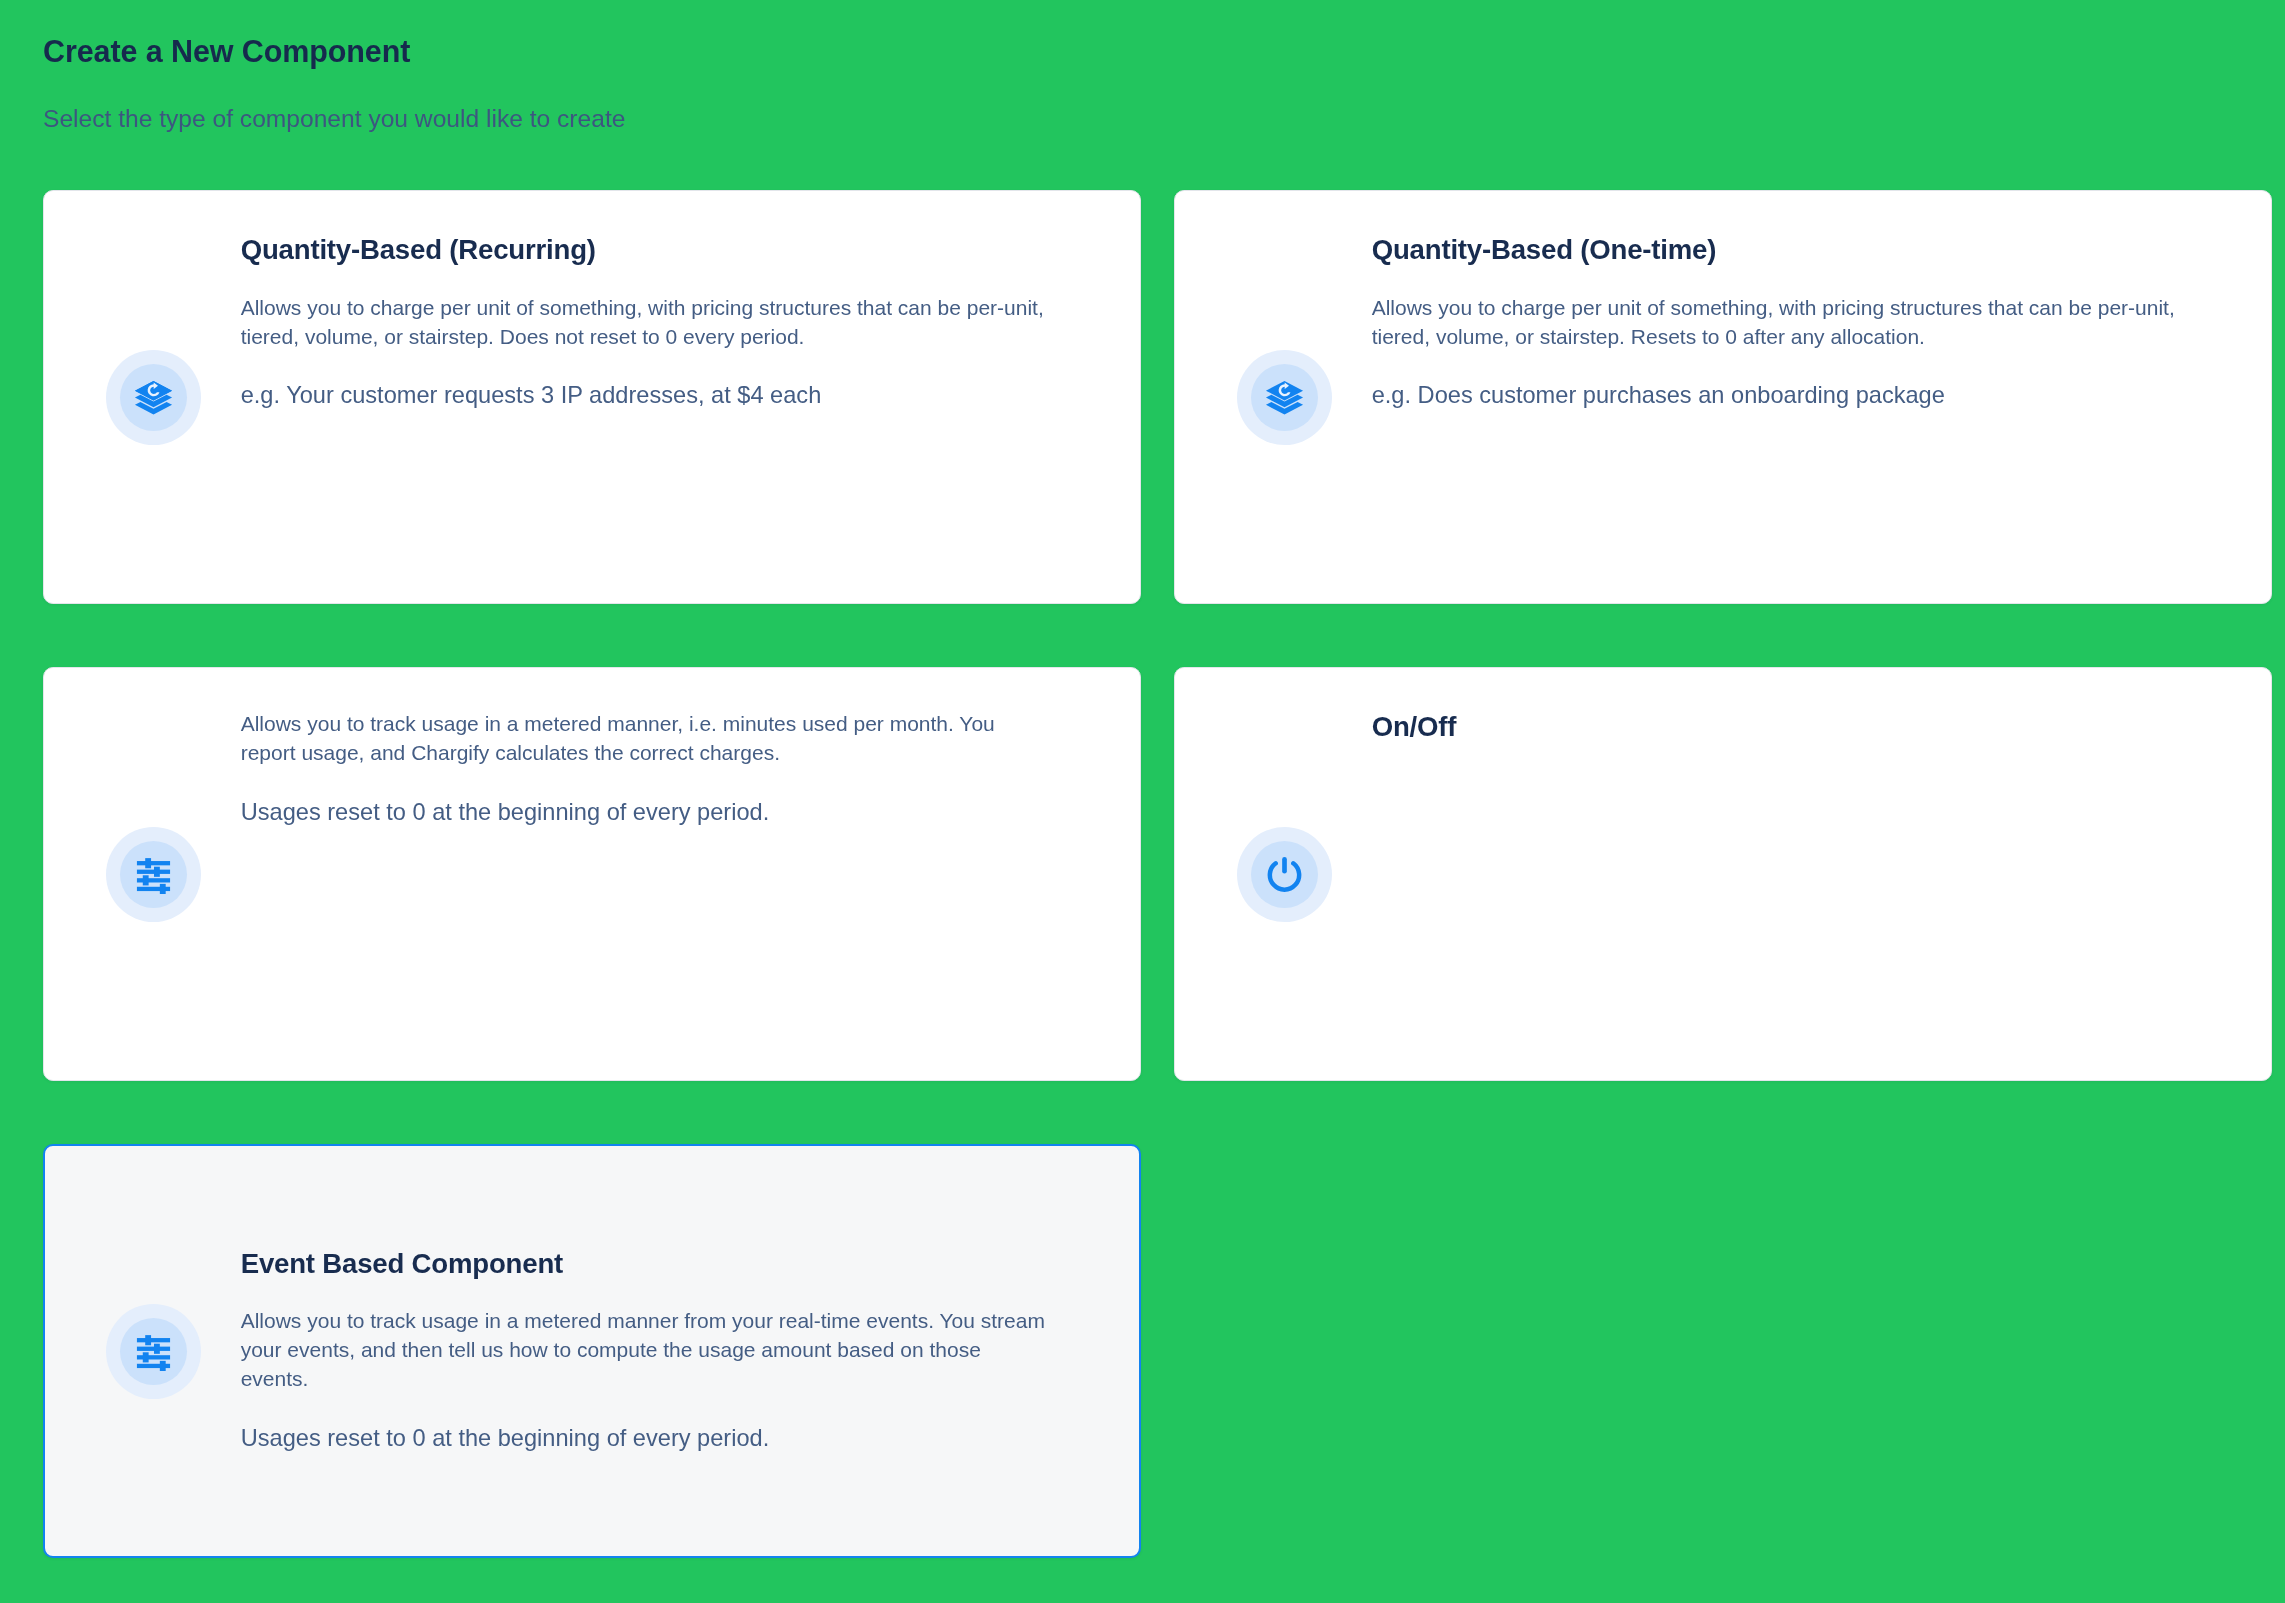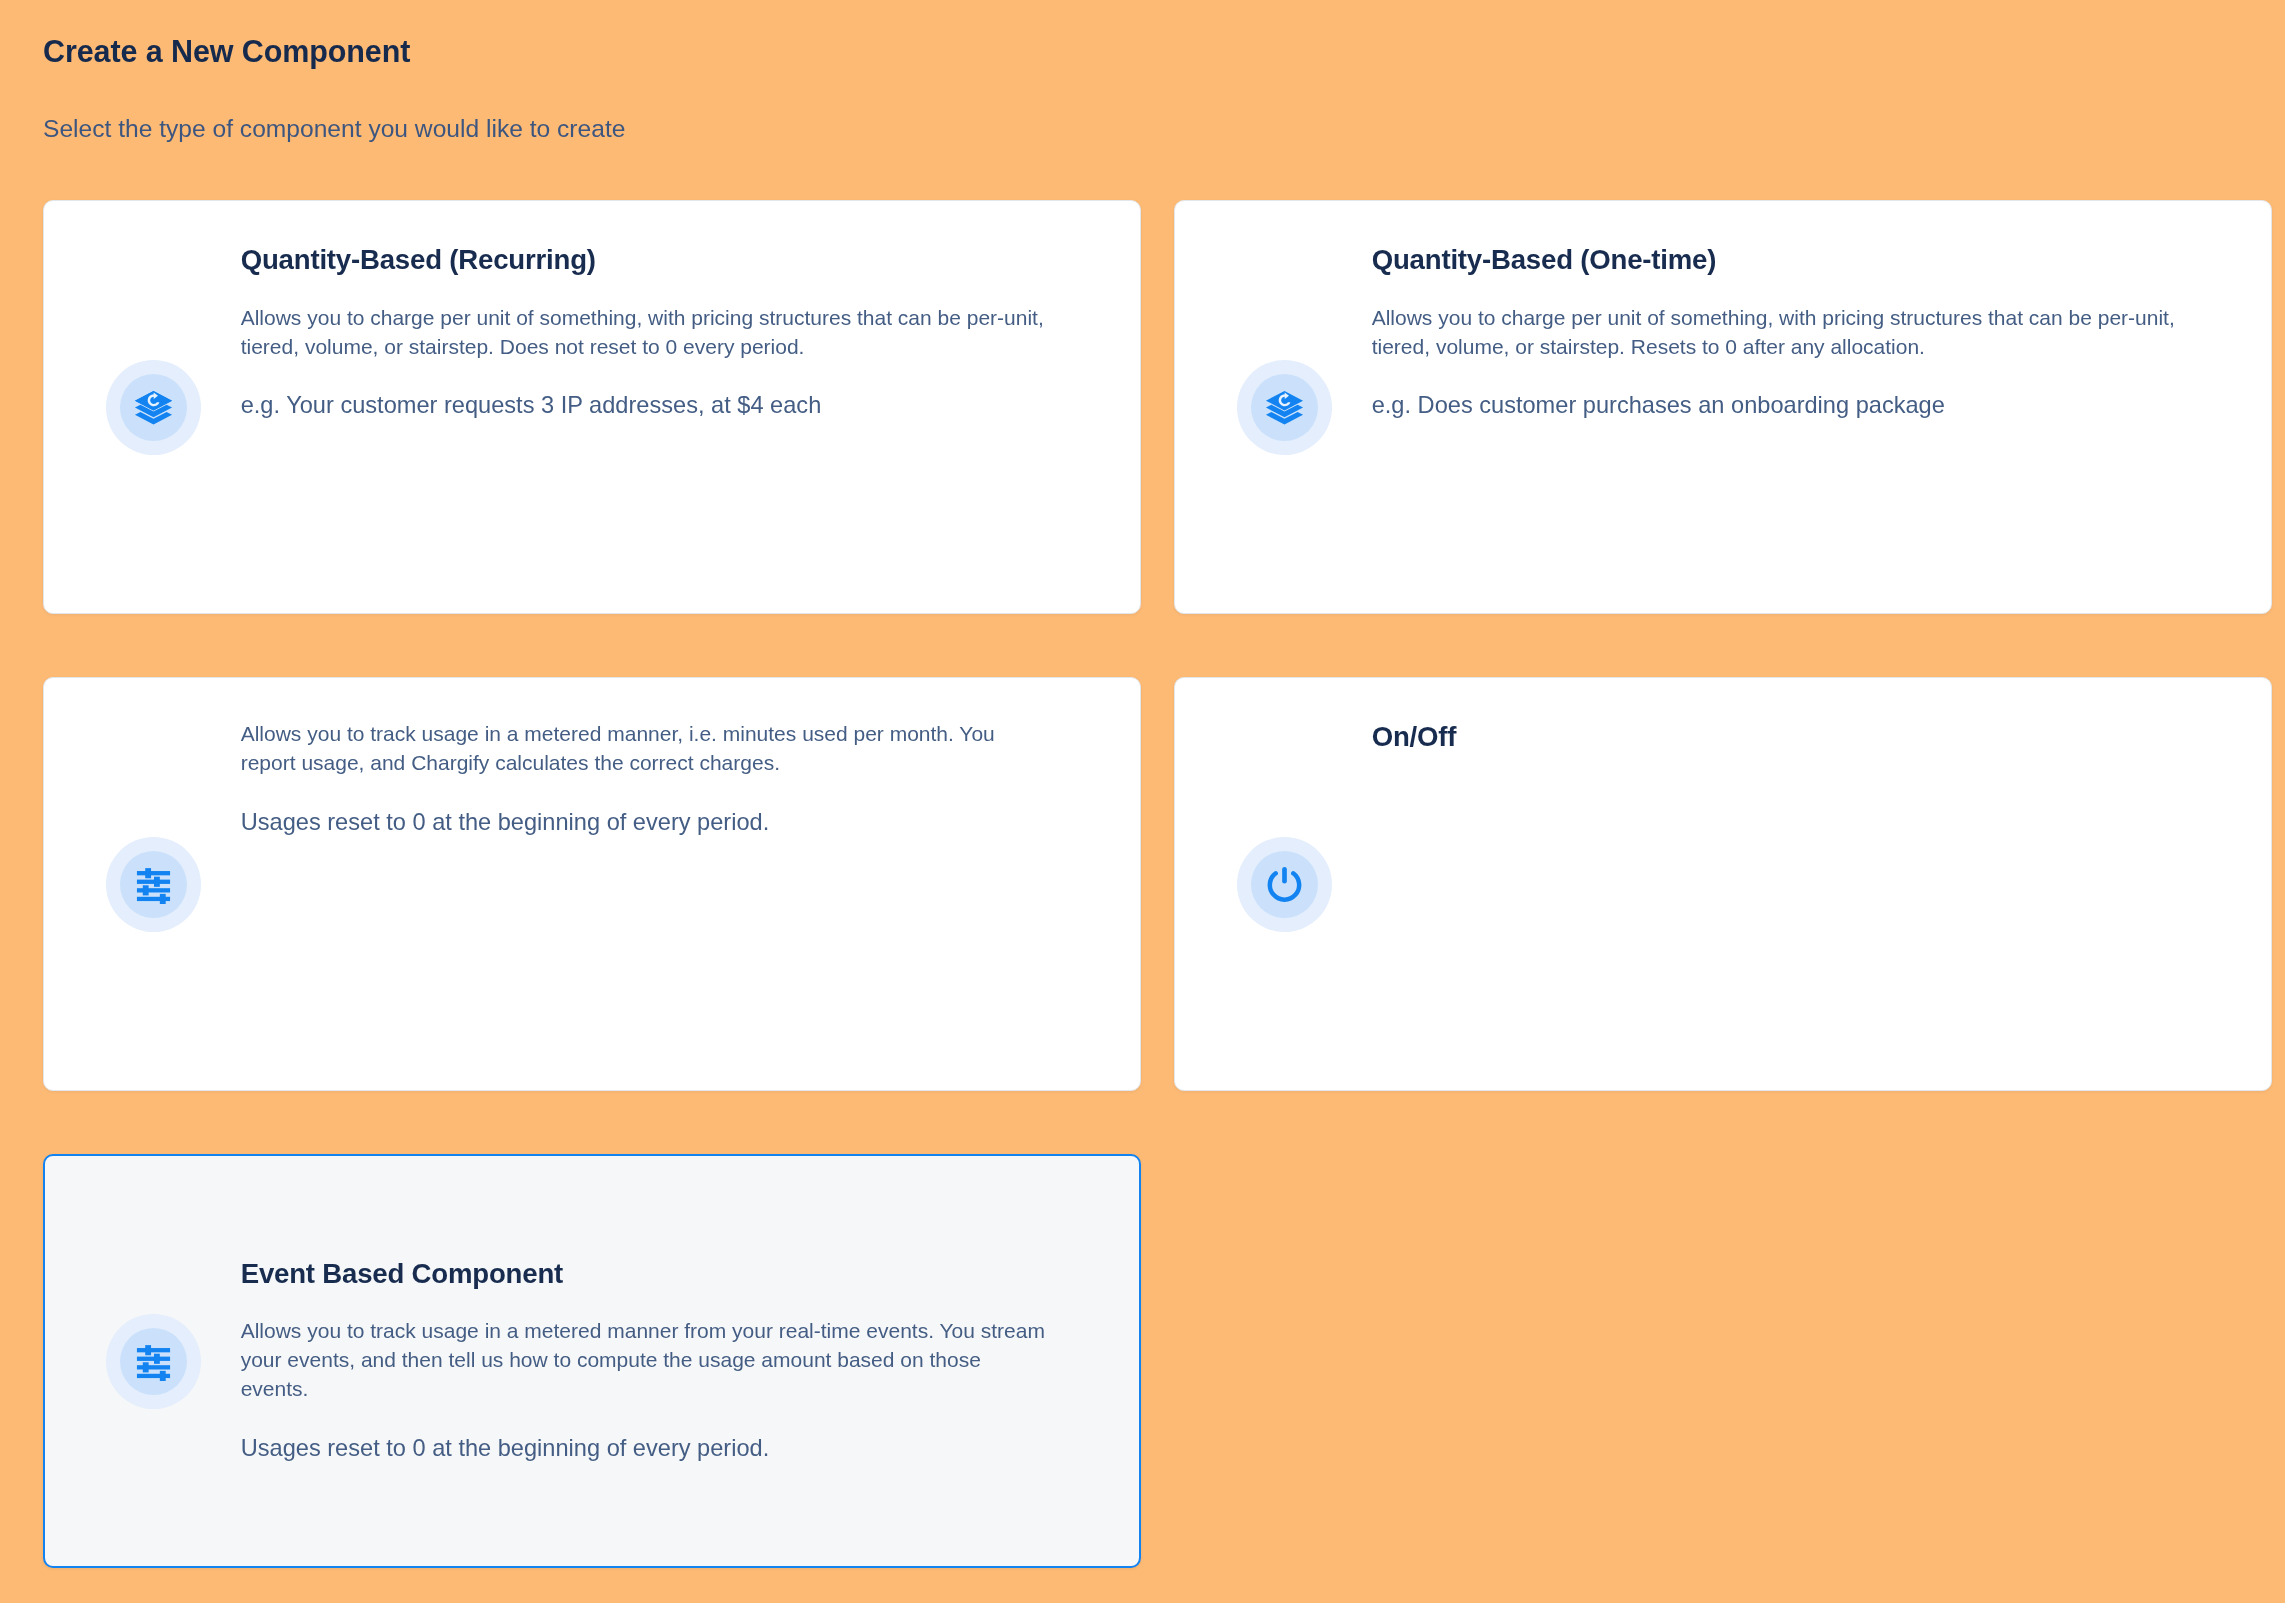--- a/index.html
+++ b/index.html
@@ -10,40 +10,40 @@
     height: 1604px;
     background: #f4f6f9;
     font-family: "Liberation Sans", sans-serif;
     -webkit-font-smoothing: antialiased;
   }
 
   .page {
     position: relative;
     width: 2285px;
     height: 1604px;
-    background: #fdba74;
+    background: #22c55e;
     padding: 0;
     overflow: hidden;
   }
 
   
   .page-header {
     padding: 33px 0 0 43px;
   }
 
   .page-title {
     font-size: 30.5px;
     font-weight: bold;
     color: #162a4d;
     letter-spacing: -0.1px;
     line-height: 1.2;
   }
 
   .page-subtitle {
-    margin-top: 43px;
+    margin-top: 33px;
     font-size: 24.6px;
     font-weight: 400;
     color: #3d5680;
     line-height: 1.3;
   }
 
   
   .card-grid {
     position: relative;
     margin-top: 55px;

